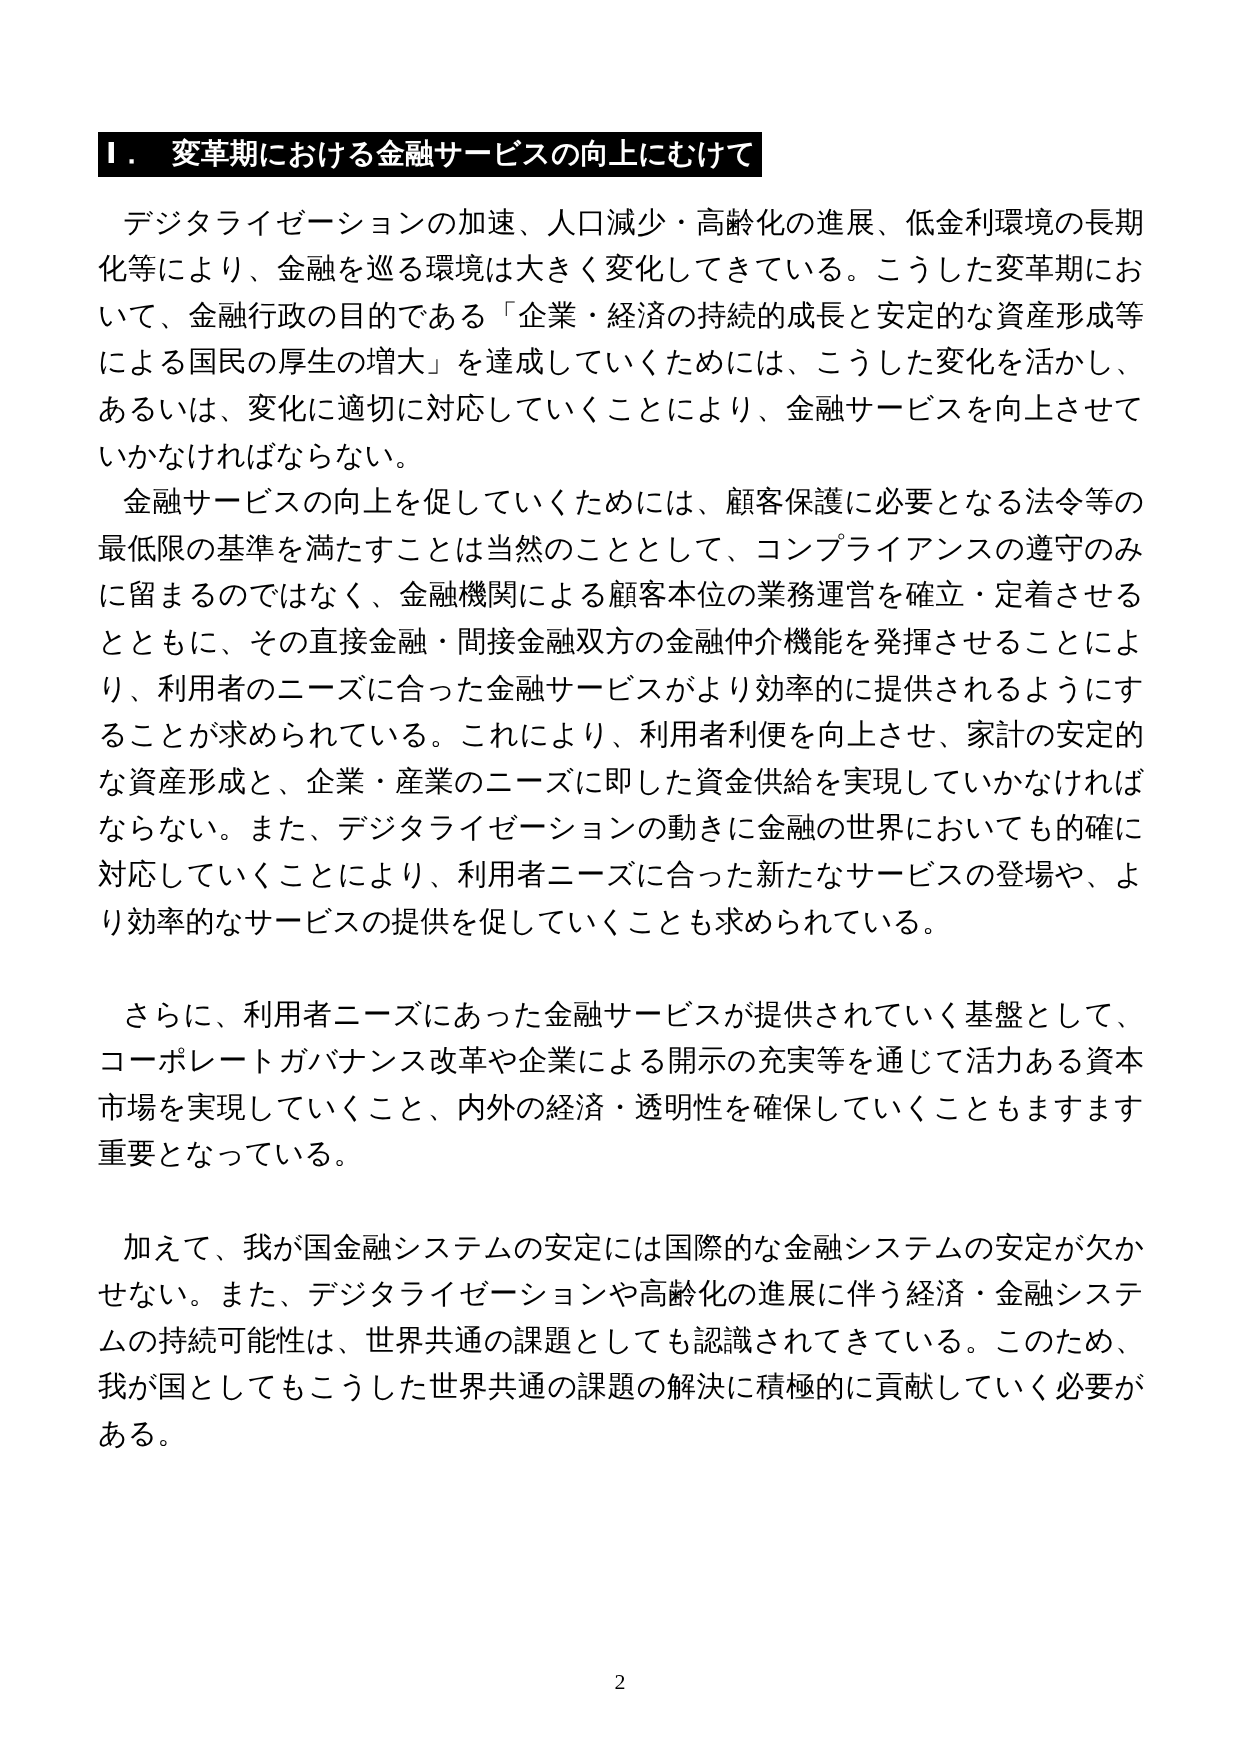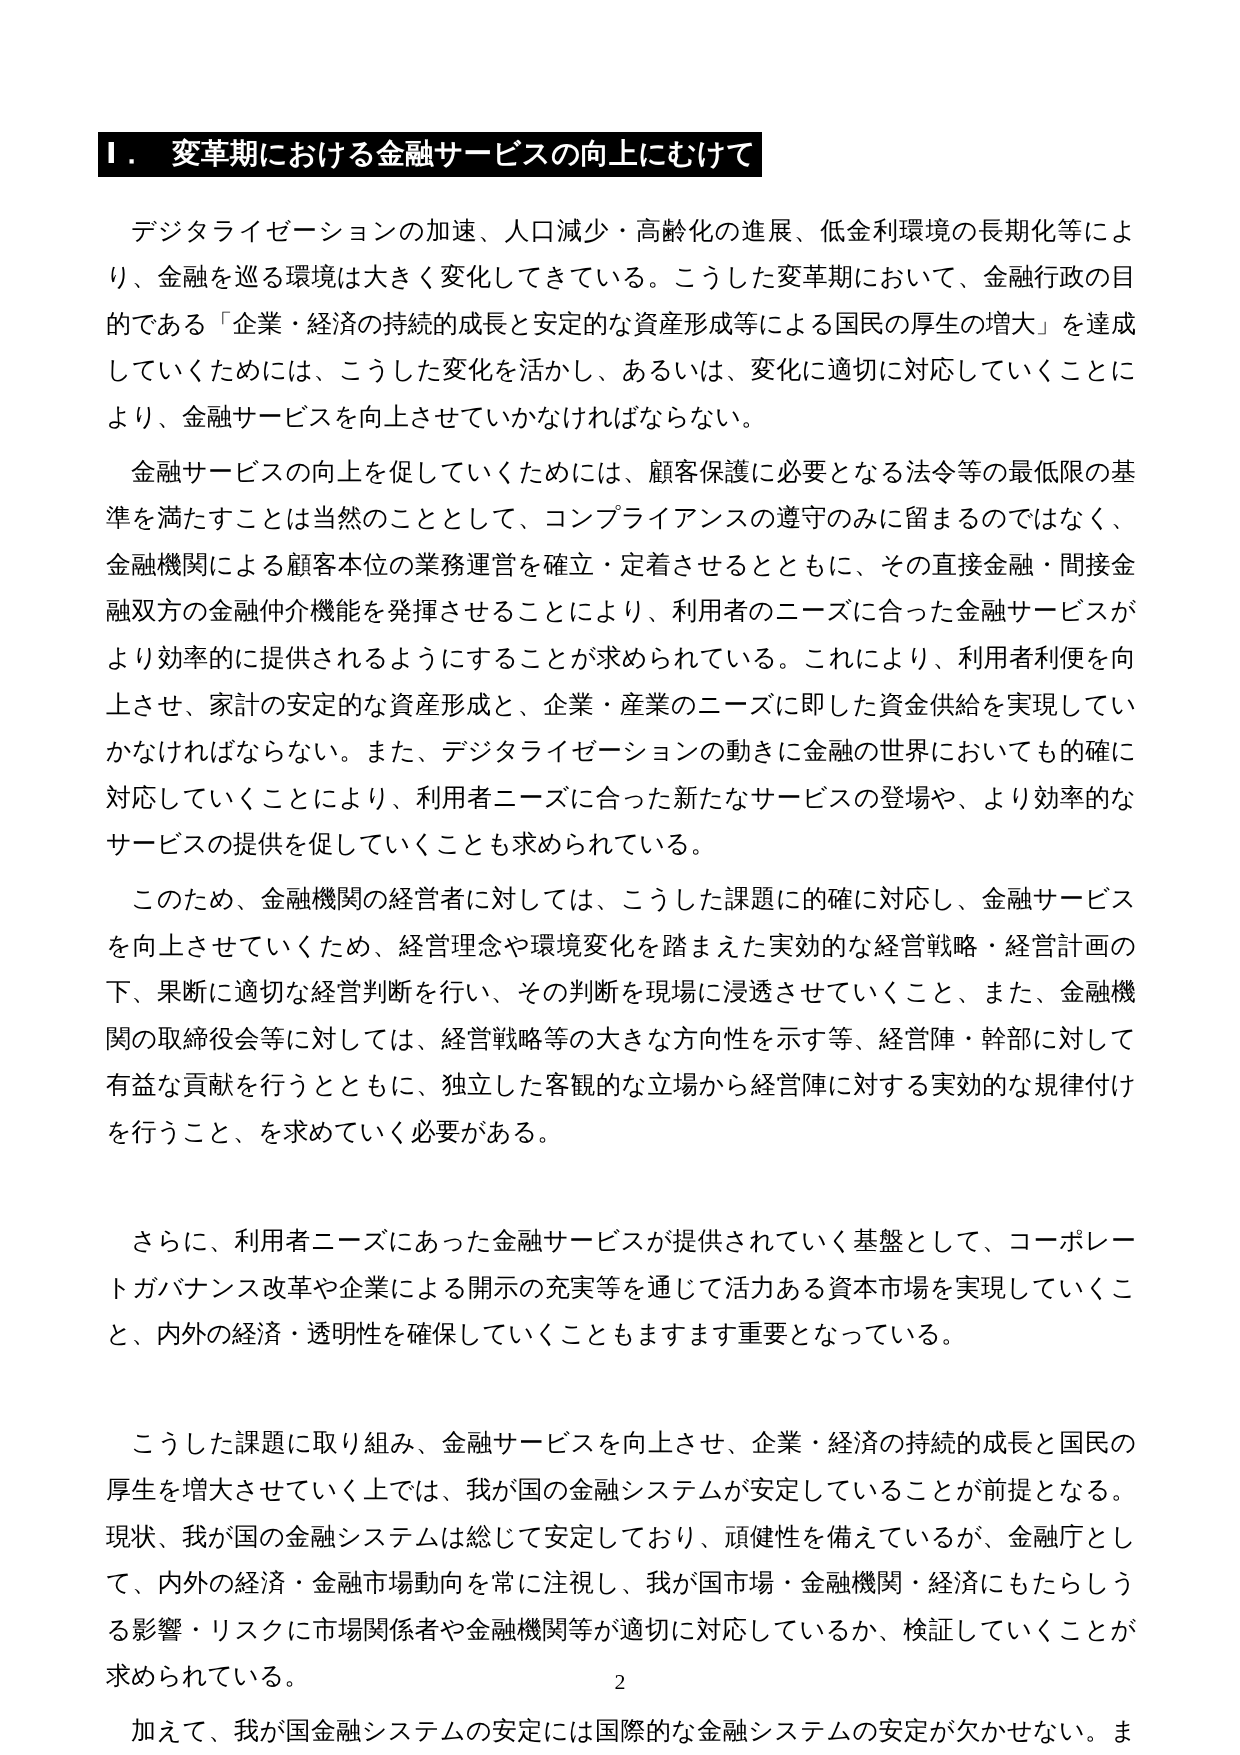--- a/index.html
+++ b/index.html
@@ -42,23 +42,23 @@
     margin: 0 0 22px 0;
   }
   .section-heading .num {
     letter-spacing: 0.02em;
   }
   .section-heading .gap {
     display: inline-block;
     width: 26px;
   }
   p.para {
-    font-size: 25px;
+    font-size: 29px;
     line-height: 46.6px;
-    margin: 8px;
+    margin: 0;
     text-align: justify;
     text-justify: inter-character;
     letter-spacing: -0.002em;
     text-indent: 25px;
     word-break: break-all;
     font-weight: normal;
   }
   .spacer {
     height: 46.6px;
   }
@@ -78,29 +78,27 @@
 <body>
 
 <div class="page">
 
   <div class="content">
 
     <h1 class="section-heading"><span class="num">Ⅰ．</span><span class="gap"></span><span>変革期における金融サービスの向上にむけて</span></h1>
 
     <p class="para">デジタライゼーションの加速、人口減少・高齢化の進展、低金利環境の長期化等により、金融を巡る環境は大きく変化してきている。こうした変革期において、金融行政の目的である「企業・経済の持続的成長と安定的な資産形成等による国民の厚生の増大」を達成していくためには、こうした変化を活かし、あるいは、変化に適切に対応していくことにより、金融サービスを向上させていかなければならない。</p>
     <p class="para">金融サービスの向上を促していくためには、顧客保護に必要となる法令等の最低限の基準を満たすことは当然のこととして、コンプライアンスの遵守のみに留まるのではなく、金融機関による顧客本位の業務運営を確立・定着させるとともに、その直接金融・間接金融双方の金融仲介機能を発揮させることにより、利用者のニーズに合った金融サービスがより効率的に提供されるようにすることが求められている。これにより、利用者利便を向上させ、家計の安定的な資産形成と、企業・産業のニーズに即した資金供給を実現していかなければならない。また、デジタライゼーションの動きに金融の世界においても的確に対応していくことにより、利用者ニーズに合った新たなサービスの登場や、より効率的なサービスの提供を促していくことも求められている。</p>
-    <p class="para">このため、金融機関の経営者に対しては、こうした課題に的確に対応し、金融サービスを向上させていくため、経営理念や環境変化を踏まえた実効的な経営戦略・経営計画の下、果断に適切な経営判断を行い、その判断を現場に浸透させていくこと、また、金融機関の取締役会等に対しては、経営戦略等の大きな方向性を示す等、経営陣・幹部に対して有益な貢献を行うとともに、独立した客観的な立場から経営陣に対する実効的な規律付けを行うこと、を求めていく必要がある。</p>
 
     <div class="spacer"></div>
 
     <p class="para">さらに、利用者ニーズにあった金融サービスが提供されていく基盤として、コーポレートガバナンス改革や企業による開示の充実等を通じて活力ある資本市場を実現していくこと、内外の経済・透明性を確保していくこともますます重要となっている。</p>
 
     <div class="spacer"></div>
 
-    <p class="para">こうした課題に取り組み、金融サービスを向上させ、企業・経済の持続的成長と国民の厚生を増大させていく上では、我が国の金融システムが安定していることが前提となる。現状、我が国の金融システムは総じて安定しており、頑健性を備えているが、金融庁として、内外の経済・金融市場動向を常に注視し、我が国市場・金融機関・経済にもたらしうる影響・リスクに市場関係者や金融機関等が適切に対応しているか、検証していくことが求められている。</p>
     <p class="para">加えて、我が国金融システムの安定には国際的な金融システムの安定が欠かせない。また、デジタライゼーションや高齢化の進展に伴う経済・金融システムの持続可能性は、世界共通の課題としても認識されてきている。このため、我が国としてもこうした世界共通の課題の解決に積極的に貢献していく必要がある。</p>
 
     
 
     
 
   </div>
 
   <div class="page-number">2</div>
 

